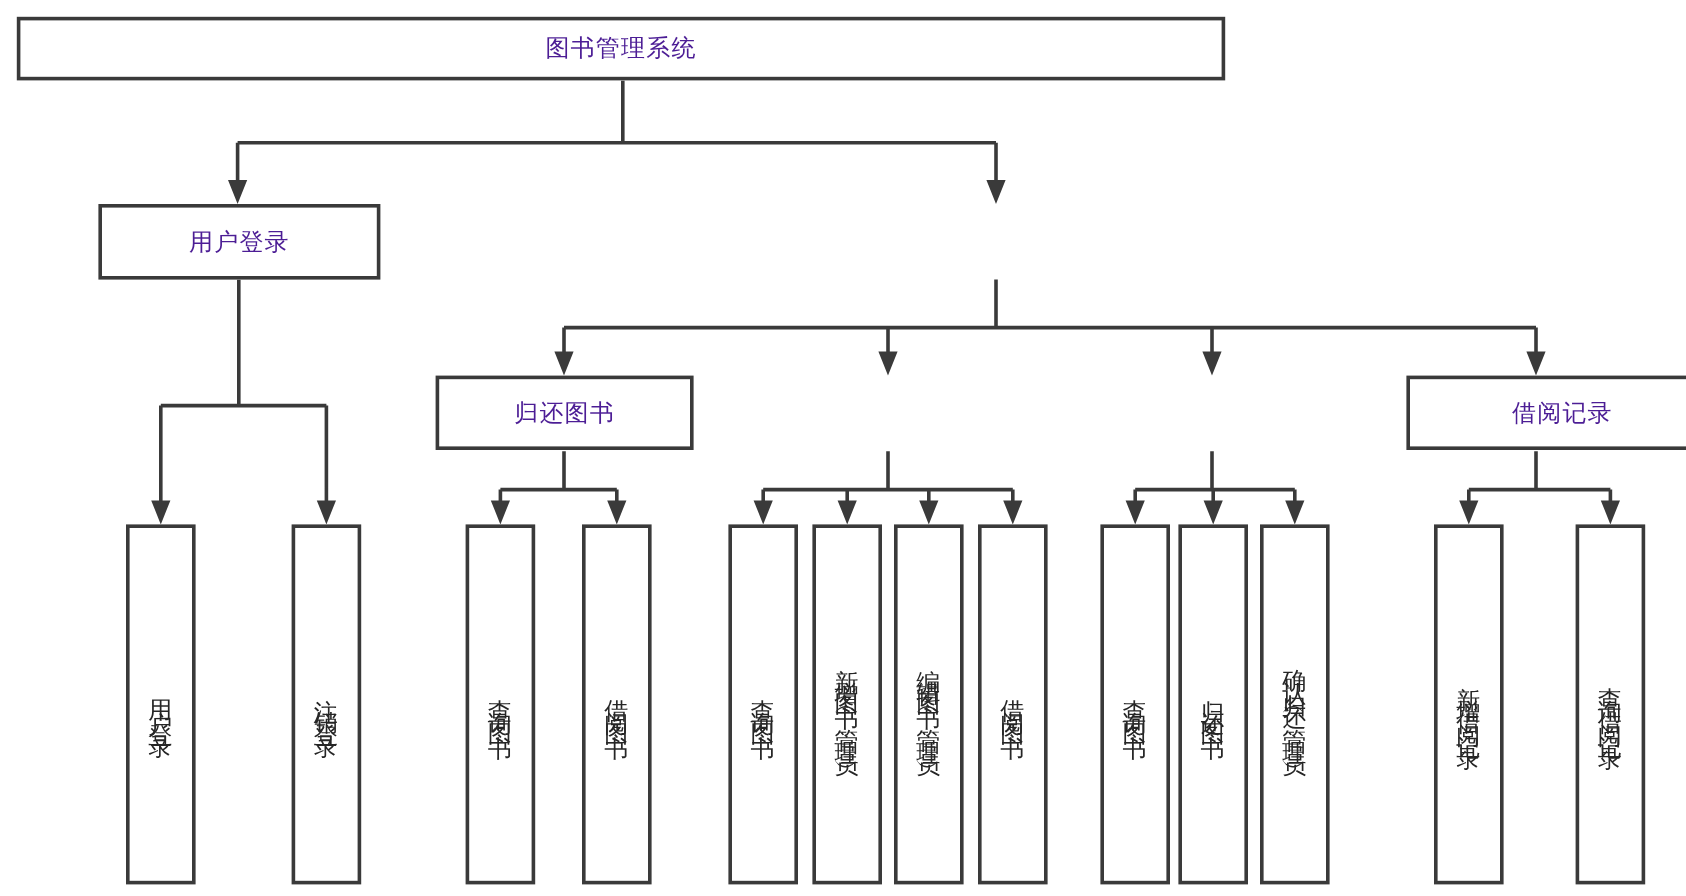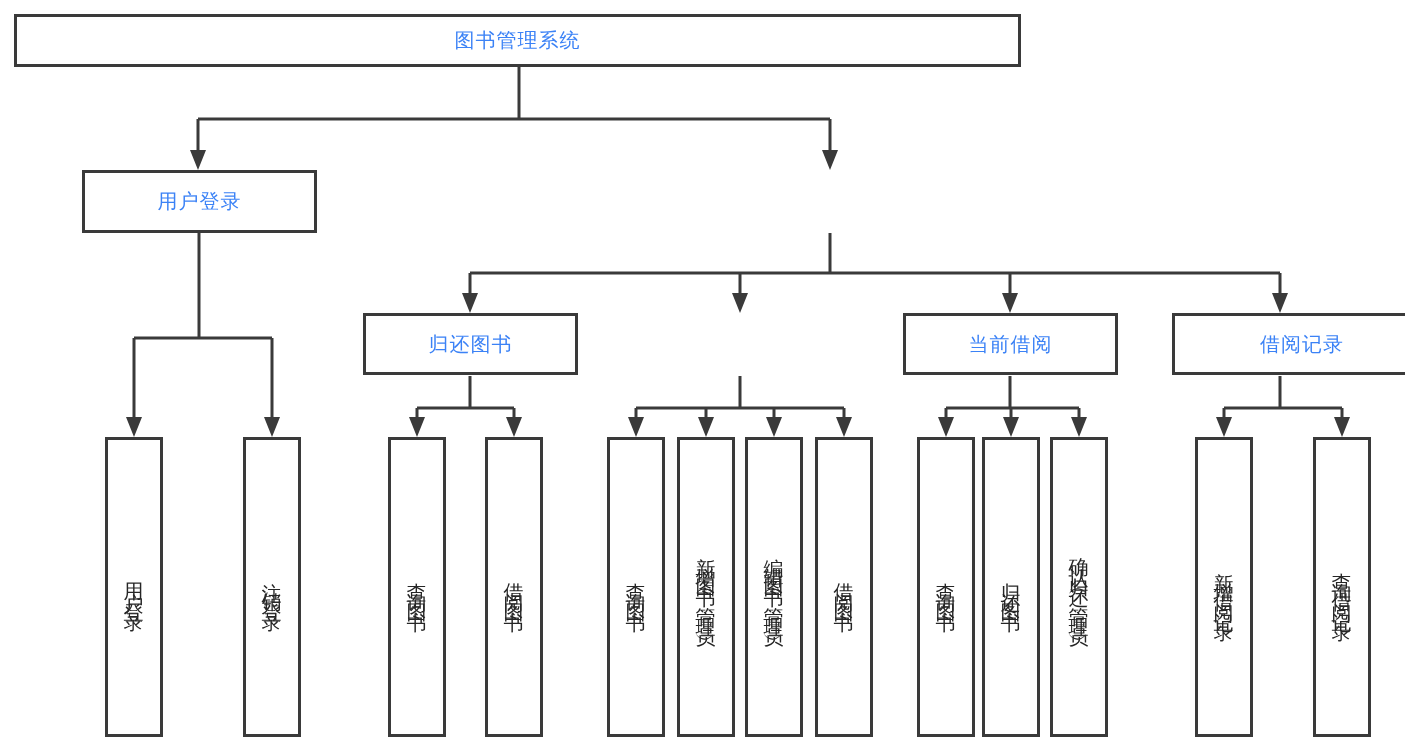--- a/index.html
+++ b/index.html
@@ -25,21 +25,21 @@
     position: absolute;
     box-sizing: border-box;
     background: #ffffff;
     border: 3px solid #3a3a3a;
     display: flex;
     align-items: center;
     justify-content: center;
   }
   .node .h-label {
     font-size: 20px;
-    color: #3b82f6;
+    color: #4c1d95;
     letter-spacing: 1px;
     white-space: nowrap;
     font-family: Liberation Mono, monospace;
   }
   .node .v-label {
     writing-mode: vertical-rl;
     text-orientation: mixed;
     font-size: 20px;
     color: #262626;
     letter-spacing: 10px;
@@ -107,23 +107,20 @@
     <span class="h-label">图书管理系统</span>
   </div>
 
   <div class="node lvl2" style="left:82px;top:170px">
     <span class="h-label">用户登录</span>
   </div>
 
   <div class="node lvl3" style="left:363px;top:313px;width:215px;height:62px">
     <span class="h-label">归还图书</span>
   </div>
-  <div class="node lvl3" style="left:903px;top:313px;width:215px;height:62px">
-    <span class="h-label">当前借阅</span>
-  </div>
   <div class="node lvl3" style="left:1172px;top:313px;width:260px;height:62px">
     <span class="h-label">借阅记录</span>
   </div>
 
   <div class="node leaf" style="left:105px">
     <span class="v-label">用户登录</span>
   </div>
   <div class="node leaf" style="left:243px">
     <span class="v-label">注销登录</span>
   </div>

